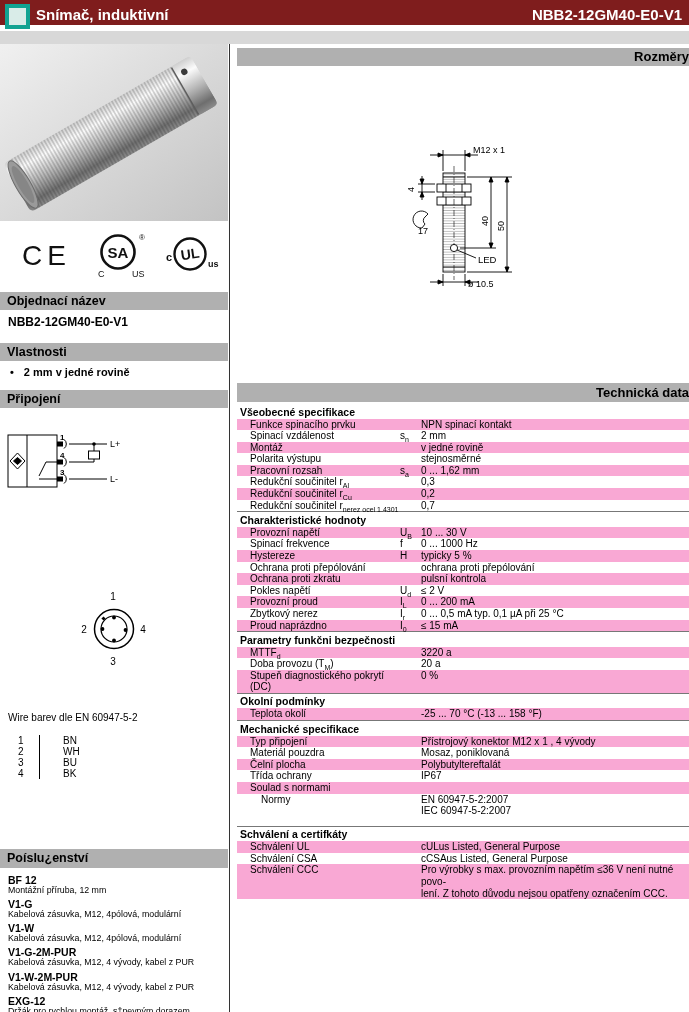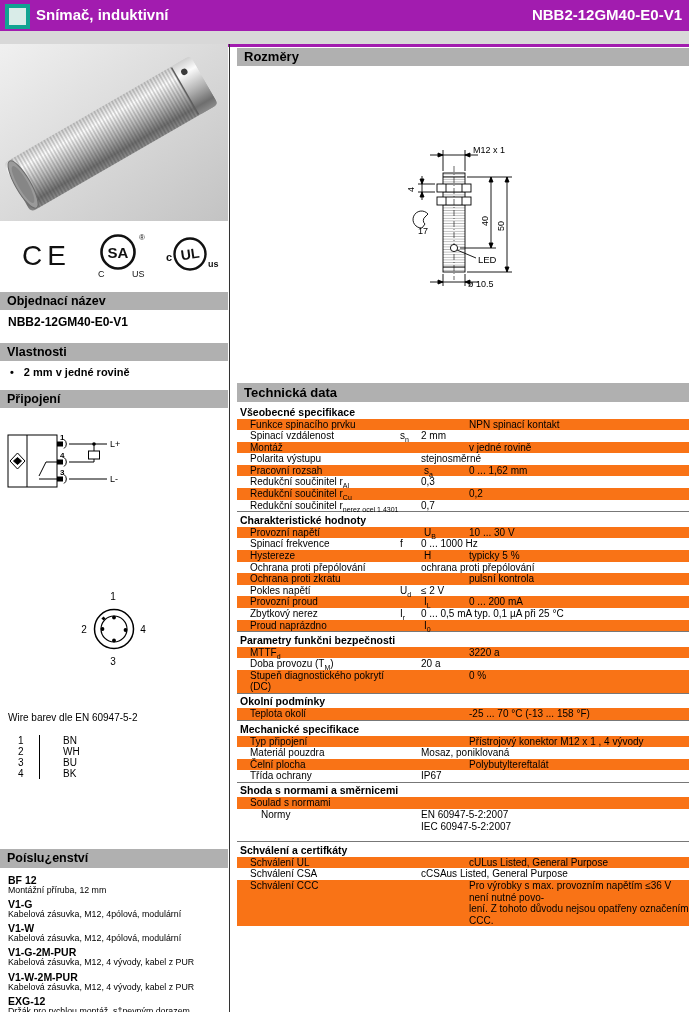--- a/index.html
+++ b/index.html
@@ -1,44 +1,44 @@
 <!DOCTYPE html>
 <html><head>
 <meta charset="utf-8">
 <style>
   html,body{margin:0;padding:0;}
   body{width:689px;height:1012px;position:relative;background:#fff;
        font-family:"Liberation Sans",sans-serif;color:#000;overflow:hidden;}
-  .hdr{position:absolute;top:0;left:0;width:689px;height:47px;background:#a21caf;}
+  .hdr{position:absolute;top:0;left:0;width:689px;height:25px;background:#7f1d1d;}
   .hdr-icon{position:absolute;left:5px;top:4px;width:17px;height:17px;background:#d9ece8;border:4px solid #12a392;}
   .hdr-title{position:absolute;left:36px;top:6px;font-size:15px;font-weight:bold;color:#fff;}
   .hdr-code{position:absolute;right:7px;top:6px;font-size:15px;font-weight:bold;color:#fff;}
   .substrip{position:absolute;top:31px;left:0;width:689px;height:13px;background:#d8d8d8;}
   .divider{position:absolute;left:229px;top:44px;width:1px;height:968px;background:#333;}
   .secbar{position:absolute;background:#b0b0b0;font-weight:bold;font-size:12.5px;line-height:18px;
           padding-left:7px;box-sizing:border-box;}
   .secbar.left{left:0;width:228px;height:18px;}
-  .secbar.right{left:237px;width:452px;height:18px;font-size:13px;}
+  .secbar.right{left:237px;width:452px;height:18px;font-size:13px;text-align:right;}
   .ordercode{position:absolute;left:8px;top:315px;font-size:12px;font-weight:bold;}
   .feature{position:absolute;left:10px;top:366px;font-size:11px;font-weight:bold;}
   .feature .dot{margin-right:10px;}
   .wire-note{position:absolute;left:8px;top:712px;font-size:10px;}
   .wire-table{position:absolute;left:18px;top:735px;}
   .wire-row{display:flex;font-size:10px;line-height:11px;}
   .wire-pin{width:21px;}
   .wire-color{border-left:1px solid #000;padding-left:23px;}
   .acc-list{position:absolute;left:8px;top:871px;width:216px;}
   .acc-code{font-weight:bold;font-size:10.5px;margin-top:3.5px;line-height:11px;}
   .acc-desc{font-size:8.8px;line-height:9.8px;}
   .ttable{position:absolute;left:237px;top:404px;width:452px;}
   .tsec-h{font-weight:bold;font-size:10.5px;line-height:12px;padding:1.5px 0 1px 3px;border-top:1px solid #777;}
   .ttable .tsec-h:first-child{border-top:none;}
   .tsec-h.gap{margin-top:9px;}
   .trow{display:flex;font-size:10px;line-height:11.6px;align-items:flex-start;}
-  .trow.shade{background:#f97316;gap:24px;}
+  .trow.shade{background:#f9a8d4;}
   .t-label{flex:0 0 150px;margin-left:13px;}
   .trow.ind2 .t-label{margin-left:24px;flex-basis:139px;}
   .t-sym{flex:0 0 21px;}
   .t-val{flex:1;}
   sub{font-size:7px;line-height:0;}
   svg{position:absolute;overflow:hidden;}
   svg text{font-family:"Liberation Sans",sans-serif;}
 </style>
 </head>
 <body>
@@ -382,20 +382,23 @@
     <div class="trow">
       <span class="t-label">Zbytkový nerez</span>
       <span class="t-sym">I<sub>r</sub></span>
       <span class="t-val">
         <div>0 ... 0,5 mA typ. 0,1 µA při 25 °C</div>
       </span>
     </div>
     <div class="trow shade">
       <span class="t-label">Proud naprázdno</span>
       <span class="t-sym">I<sub>0</sub></span>
+      <span class="t-val">
+        <div>≤ 15 mA</div>
+      </span>
     </div>
     <div class="tsec-h">Parametry funkčni bezpečnosti</div>
     <div class="trow shade">
       <span class="t-label">MTTF<sub>d</sub></span>
       <span class="t-sym"></span>
       <span class="t-val">
         <div>3220 a</div>
       </span>
     </div>
     <div class="trow">
@@ -442,21 +445,20 @@
         <div>Polybutyltereftalát</div>
       </span>
     </div>
     <div class="trow">
       <span class="t-label">Třída ochrany</span>
       <span class="t-sym"></span>
       <span class="t-val">
         <div>IP67</div>
       </span>
     </div>
-    <div class="tsec-h">Shoda s normami a směrnicemi</div>
     <div class="trow shade">
       <span class="t-label">Soulad s normami</span>
     </div>
     <div class="trow ind2">
       <span class="t-label">Normy</span>
       <span class="t-sym"></span>
       <span class="t-val">
         <div>EN 60947-5-2:2007</div>
         <div>IEC 60947-5-2:2007</div>
       </span>

